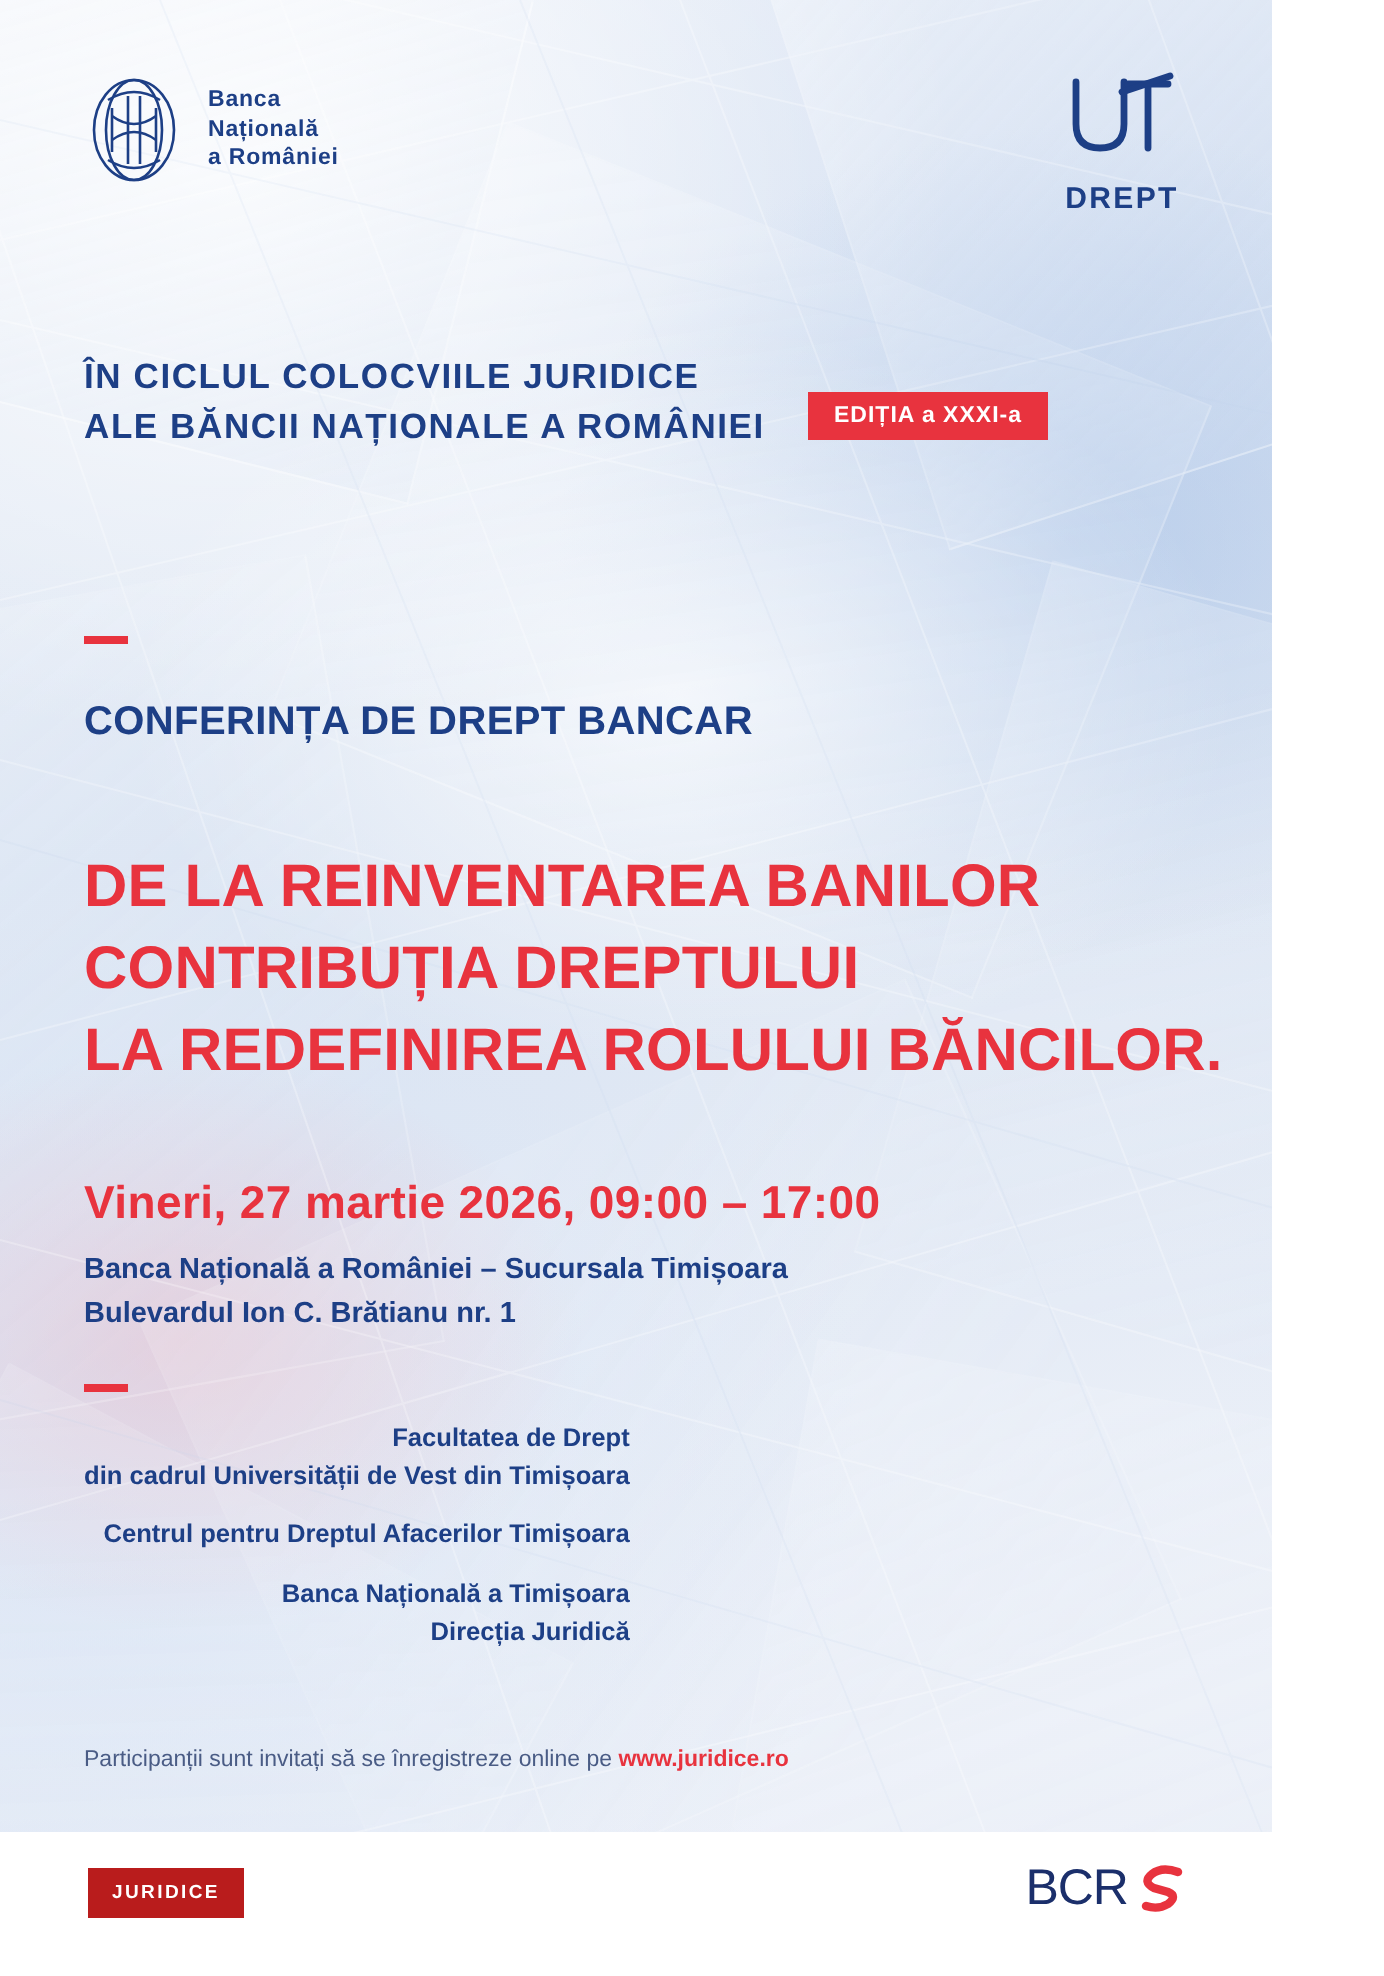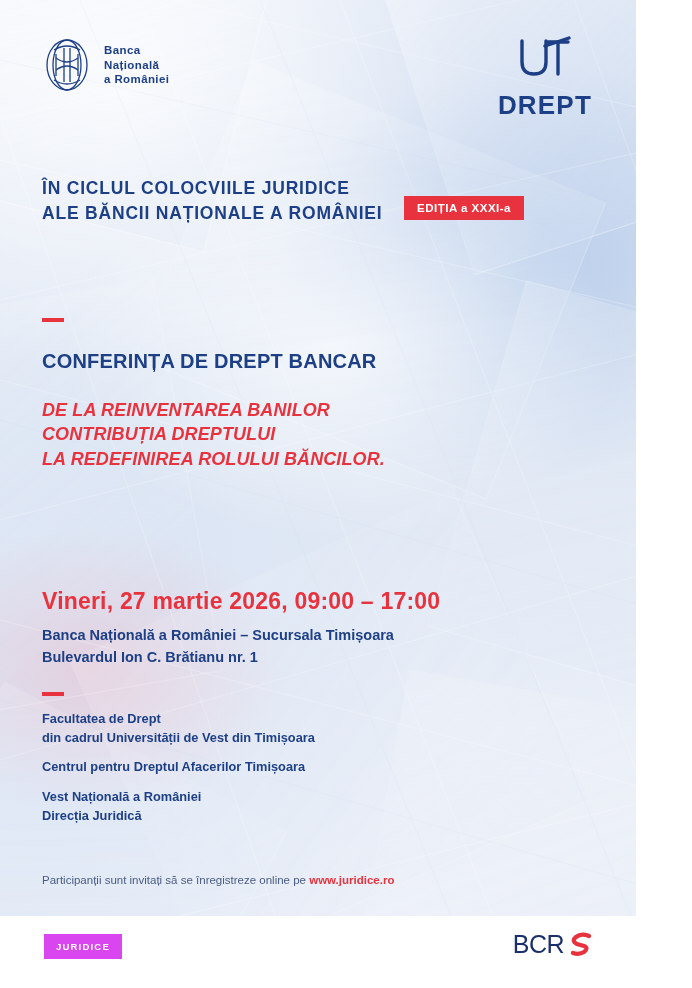--- a/index.html
+++ b/index.html
@@ -56,70 +56,70 @@
     left: 60px; top: 160px;
     background: radial-gradient(ellipse at center, rgba(255,255,255,.75), rgba(255,255,255,0) 70%);
   }
   
   .header { position: absolute; top: 0; left: 0; right: 0; height: 150px; }
   .bnr-logo { position: absolute; left: 40px; top: 36px; display: flex; align-items: center; gap: 10px; }
   .bnr-mark { width: 54px; height: 58px; }
   .bnr-text { font-size: 11.5px; font-weight: 700; color: #1d3f86; line-height: 1.28; letter-spacing: .4px; }
   .uvt-logo { position: absolute; right: 44px; top: 36px; text-align: center; }
   .uvt-mark { width: 62px; height: 44px; margin: 0 auto; }
-  .uvt-text { font-size: 26px; font-weight: 700; color: #1d3f86; letter-spacing: 1.2px; margin-top: 6px; }
+  .uvt-text { font-size: 15px; font-weight: 700; color: #1d3f86; letter-spacing: 1.2px; margin-top: 6px; }
   
   .kicker {
     position: absolute; left: 42px; top: 176px;
     font-size: 17.5px; font-weight: 700; color: #1d3f86;
     letter-spacing: .8px; line-height: 1.42; text-transform: uppercase;
   }
   .edition {
     position: absolute; right: 112px; top: 196px;
     background: #e8333e; color: #fff;
     font-size: 11.5px; font-weight: 700; letter-spacing: .5px;
     padding: 6px 13px 6px 13px;
   }
   
   .rule { position: absolute; background: #e8333e; height: 4px; width: 22px; }
   
   .title-main {
     position: absolute; left: 42px; top: 350px;
     font-size: 20px; font-weight: 700; color: #1d3f86; letter-spacing: .2px;
   }
   .title-sub {
-    position: absolute; left: 42px; top: 398px;
-    font-size: 18px; font-weight: 700; color: #e8333e;
-    line-height: 1.36; letter-spacing: .1px; font-style: italic;
+    position: absolute; left: 42px; top: 424px;
+    font-size: 30px; font-weight: 700; color: #e8333e;
+    line-height: 1.36; letter-spacing: .1px;
   }
   
   .when {
     position: absolute; left: 42px; top: 588px;
     font-size: 23px; font-weight: 700; color: #e8333e; letter-spacing: .2px;
   }
   .where {
     position: absolute; left: 42px; top: 624px;
     font-size: 14.5px; font-weight: 700; color: #1d3f86; line-height: 1.52;
   }
   .orgs {
     position: absolute; left: 42px; top: 710px;
-    font-size: 12.8px; font-weight: 700; color: #1d3f86; line-height: 1.46;
+    font-size: 12.8px; font-weight: 700; color: #1d3f86; line-height: 1.46; text-align: right;
   }
   .orgs .org { margin-bottom: 11px; }
   .orgs .org:last-child { margin-bottom: 0; }
   .register {
     position: absolute; left: 42px; top: 874px;
     font-size: 11.5px; color: #4a5c85; font-weight: 400;
   }
   .register .link { color: #e8333e; font-weight: 700; }
   
   .footer { position: absolute; left: 0; right: 0; bottom: 0; height: 72px; background: #ffffff; }
   .juridice-badge {
     position: absolute; left: 44px; top: 18px;
-    background: #d946ef; color: #fff;
+    background: #b91c1c; color: #fff;
     font-size: 9.5px; font-weight: 700; letter-spacing: 1.2px;
     padding: 7px 12px;
   }
   .bcr { position: absolute; right: 44px; top: 14px; display: flex; align-items: center; gap: 6px; }
   .bcr-text { font-size: 25px; font-weight: 400; color: #1b2f6b; letter-spacing: -.5px; }
   .bcr-mark { width: 22px; height: 26px; }
 </style>
 </head>
 <body>
 
@@ -211,21 +211,21 @@
 
   <div class="orgs">
     <div class="org">
       <div>Facultatea de Drept</div>
       <div>din cadrul Universității de Vest din Timișoara</div>
     </div>
     <div class="org">
       <div>Centrul pentru Dreptul Afacerilor Timișoara</div>
     </div>
     <div class="org">
-      <div>Vest Națională a României</div>
+      <div>Banca Națională a Timișoara</div>
       <div>Direcția Juridică</div>
     </div>
   </div>
 
   <div class="register">
     <span>Participanții sunt invitați să se înregistreze online pe </span><span class="link">www.juridice.ro</span>
   </div>
 
   <div class="footer">
     <div class="juridice-badge">JURIDICE</div>

